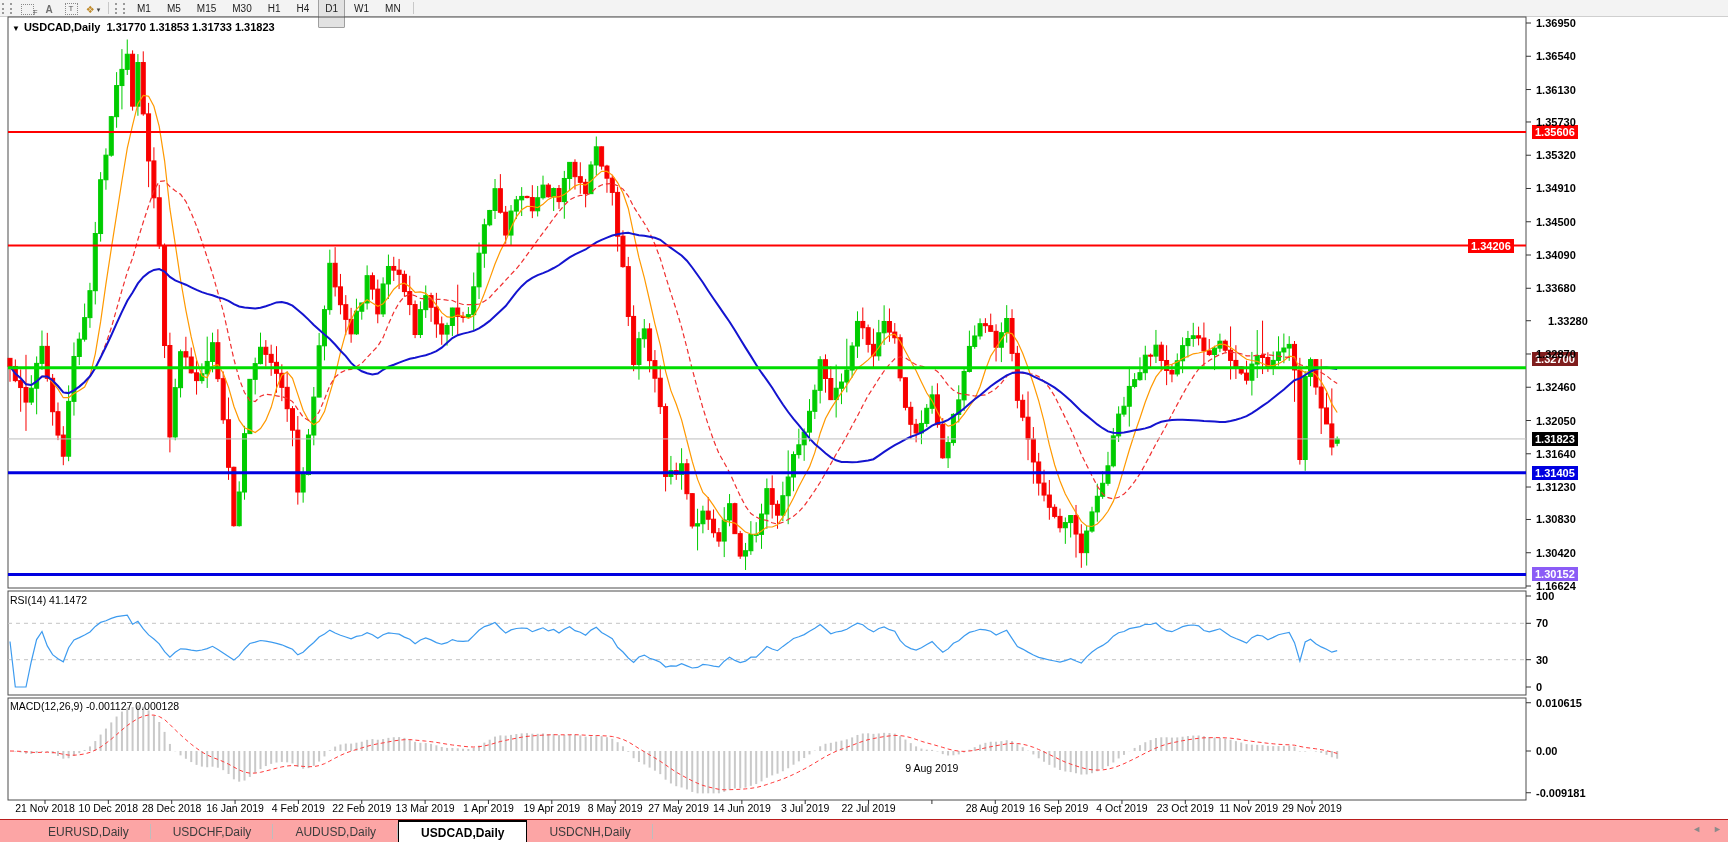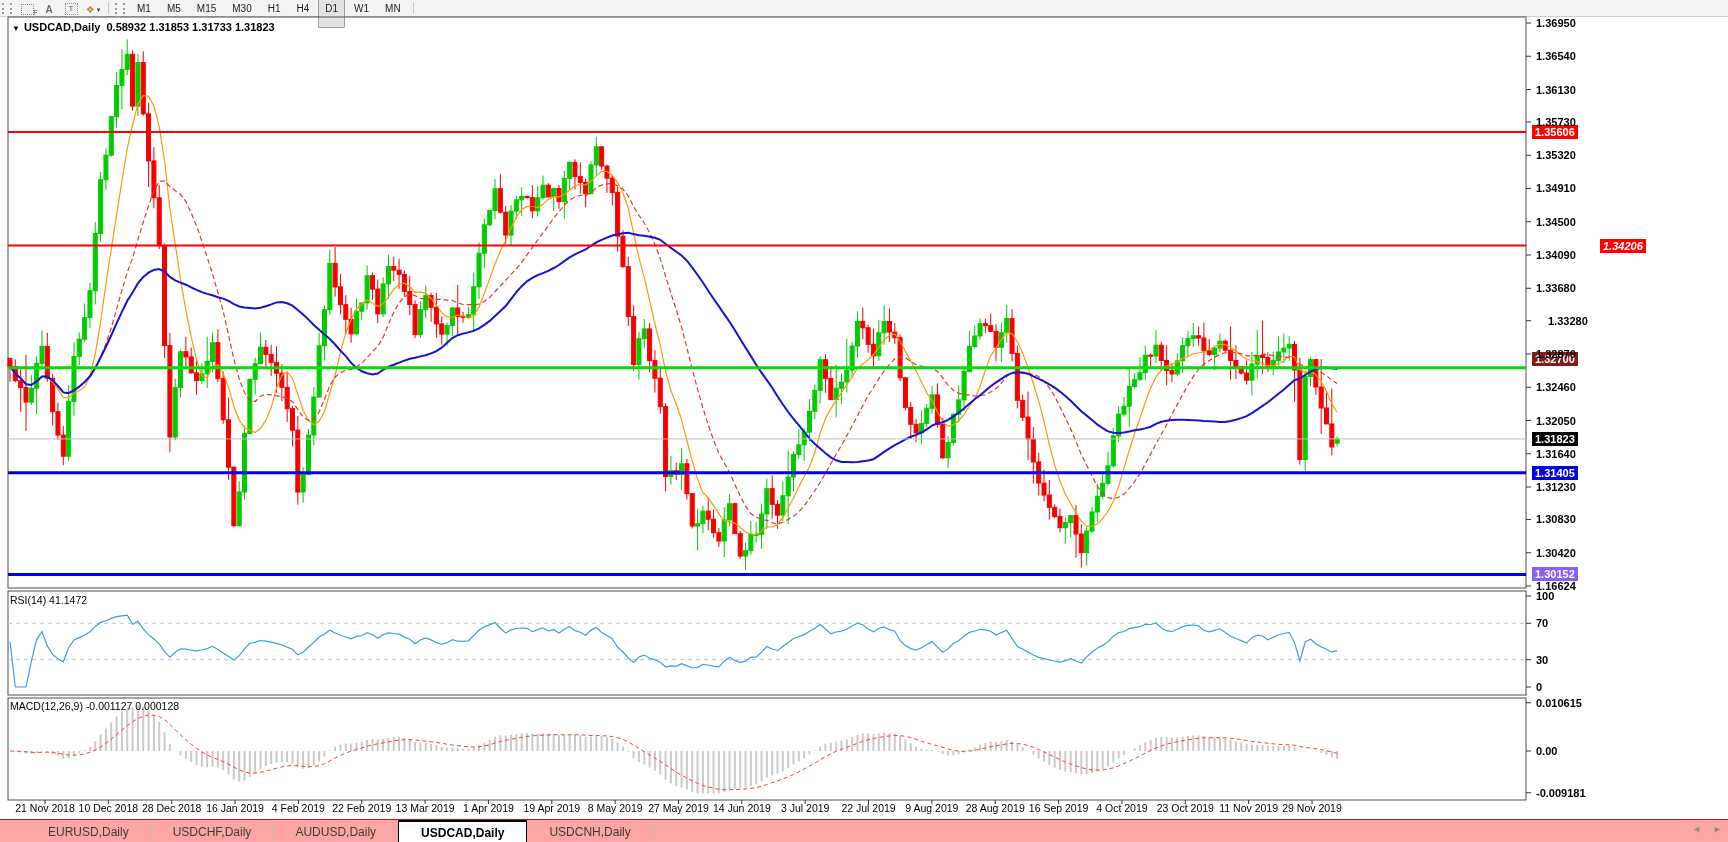--- a/index.html
+++ b/index.html
@@ -887,30 +887,30 @@
       <line x1="1331.84" y1="751" x2="1331.84" y2="757.263781318324" stroke="#c9c9c9" stroke-width="2"></line>
       <line x1="1337.17" y1="751" x2="1337.17" y2="758.7328167548395" stroke="#c9c9c9" stroke-width="2"></line>
       <path d="M10.0,751.0 L15.3,751.1 L20.7,751.4 L26.0,751.8 L31.3,752.3 L36.6,752.5 L42.0,752.3 L47.3,752.2 L52.6,752.5 L58.0,753.2 L63.3,754.3 L68.6,755.1 L74.0,755.2 L79.3,754.8 L84.6,753.9 L90.0,752.4 L95.3,750.1 L100.6,747.0 L105.9,743.3 L111.3,739.1 L116.6,734.6 L121.9,730.0 L127.3,725.5 L132.6,721.8 L137.9,718.5 L143.3,716.2 L148.6,715.0 L153.9,715.1 L159.2,716.5 L164.6,719.6 L169.9,724.5 L175.2,729.8 L180.6,734.9 L185.9,739.7 L191.2,744.2 L196.6,748.3 L201.9,752.0 L207.2,755.0 L212.5,757.4 L217.9,759.4 L223.2,761.6 L228.5,764.1 L233.9,767.1 L239.2,770.0 L244.5,772.1 L249.8,773.1 L255.2,773.1 L260.5,772.3 L265.8,771.0 L271.2,769.6 L276.5,768.2 L281.8,766.9 L287.2,766.0 L292.5,765.5 L297.8,765.8 L303.1,766.4 L308.5,766.7 L313.8,766.6 L319.1,765.6 L324.5,763.7 L329.8,761.0 L335.1,758.1 L340.5,755.4 L345.8,753.0 L351.1,751.2 L356.4,749.5 L361.8,747.9 L367.1,746.3 L372.4,744.9 L377.8,743.8 L383.1,742.9 L388.4,741.9 L393.8,740.9 L399.1,740.2 L404.4,739.7 L409.8,739.6 L415.1,740.1 L420.4,740.6 L425.7,741.1 L431.1,741.7 L436.4,742.4 L441.7,743.3 L447.1,744.2 L452.4,745.0 L457.7,745.6 L463.1,746.3 L468.4,746.8 L473.7,747.0 L479.0,746.7 L484.4,745.9 L489.7,744.7 L495.0,743.1 L500.4,741.5 L505.7,740.3 L511.0,739.3 L516.4,738.2 L521.7,737.2 L527.0,736.4 L532.3,735.9 L537.7,735.5 L543.0,735.1 L548.3,734.9 L553.7,734.7 L559.0,734.8 L564.3,734.8 L569.6,734.8 L575.0,734.7 L580.3,734.9 L585.6,735.2 L591.0,735.5 L596.3,735.5 L601.6,735.7 L607.0,736.0 L612.3,736.5 L617.6,737.7 L623.0,739.4 L628.3,741.9 L633.6,745.1 L638.9,748.5 L644.3,751.7 L649.6,754.9 L654.9,758.0 L660.3,761.3 L665.6,764.9 L670.9,768.6 L676.3,772.2 L681.6,775.2 L686.9,778.1 L692.2,780.8 L697.6,783.3 L702.9,785.4 L708.2,786.9 L713.6,788.2 L718.9,789.3 L724.2,789.8 L729.5,789.7 L734.9,789.5 L740.2,789.3 L745.5,788.9 L750.9,788.3 L756.2,787.5 L761.5,786.2 L766.9,784.5 L772.2,782.7 L777.5,780.9 L782.9,779.0 L788.2,776.8 L793.5,774.4 L798.8,771.8 L804.2,769.0 L809.5,766.1 L814.8,763.0 L820.2,759.7 L825.5,756.5 L830.8,753.8 L836.1,751.3 L841.5,749.2 L846.8,747.2 L852.1,745.3 L857.5,743.2 L862.8,741.3 L868.1,739.7 L873.5,738.5 L878.8,737.5 L884.1,736.6 L889.5,735.9 L894.8,735.4 L900.1,735.6 L905.4,736.3 L910.8,737.7 L916.1,739.4 L921.4,741.3 L926.8,742.9 L932.1,744.3 L937.4,745.8 L942.8,747.4 L948.1,749.0 L953.4,750.3 L958.7,751.1 L964.1,751.4 L969.4,751.0 L974.7,750.3 L980.1,749.1 L985.4,747.9 L990.7,746.7 L996.1,745.7 L1001.4,744.8 L1006.7,743.9 L1012.0,743.3 L1017.4,743.5 L1022.7,744.2 L1028.0,745.5 L1033.4,747.3 L1038.7,749.5 L1044.0,751.9 L1049.3,754.5 L1054.7,757.1 L1060.0,759.7 L1065.3,762.1 L1070.7,764.1 L1076.0,765.9 L1081.3,767.6 L1086.7,769.0 L1092.0,769.8 L1097.3,770.1 L1102.7,769.9 L1108.0,769.1 L1113.3,767.8 L1118.6,765.9 L1124.0,763.7 L1129.3,761.2 L1134.6,758.6 L1140.0,755.9 L1145.3,753.1 L1150.6,750.5 L1156.0,748.0 L1161.3,745.9 L1166.6,744.2 L1171.9,742.8 L1177.3,741.8 L1182.6,740.7 L1187.9,739.8 L1193.3,739.0 L1198.6,738.3 L1203.9,737.8 L1209.3,737.7 L1214.6,737.6 L1219.9,737.7 L1225.2,737.8 L1230.6,738.2 L1235.9,738.8 L1241.2,739.6 L1246.6,740.5 L1251.9,741.3 L1257.2,742.0 L1262.5,742.6 L1267.9,743.3 L1273.2,743.8 L1278.5,744.3 L1283.9,744.6 L1289.2,744.8 L1294.5,745.2 L1299.9,746.4 L1305.2,747.5 L1310.5,748.1 L1315.8,748.8 L1321.2,749.7 L1326.5,750.7 L1331.8,752.0 L1337.2,753.4" fill="none" stroke="#ff3b3b" stroke-width="1" stroke-dasharray="4,3"></path>
       <line x1="1526" y1="702.74421" x2="1531" y2="702.74421" stroke="#333" stroke-width="1"></line>
       <line x1="1526" y1="751" x2="1531" y2="751" stroke="#333" stroke-width="1"></line>
       <line x1="1526" y1="792.736826" x2="1531" y2="792.736826" stroke="#333" stroke-width="1"></line>
     </svg>
 
   <div id="labels" class="chartlayer" style="width:1728px;height:842px;pointer-events:none;">
     <div class="lbl title">
-      <span class="tri">▼</span><span>USDCAD,Daily</span>&nbsp;&nbsp;<span>0.58932</span> <span>1.31853</span> <span>1.31733</span> <span>1.31823</span>
+      <span class="tri">▼</span><span>USDCAD,Daily</span>&nbsp;&nbsp;<span>1.31770</span> <span>1.31853</span> <span>1.31733</span> <span>1.31823</span>
     </div>
     <div class="lbl ind-lbl" style="left:10px;top:594px;">
       <span>RSI(14)</span> <span>41.1472</span>
     </div>
     <div class="lbl ind-lbl" style="left:10px;top:700px;">
       <span>MACD(12,26,9)</span> <span>-0.001127</span> <span>0.000128</span>
     </div>
   <div class="lbl badge" style="left: 1532px; top: 125.031px; background: rgb(255, 0, 0);">1.35606</div>
-      <div class="lbl badge" style="left: 1600px; top: 238.604px; background: rgb(255, 0, 0); font-style: italic;">1.34206</div>
+      <div class="lbl badge" style="left: 1468px; top: 238.604px; background: rgb(255, 0, 0);">1.34206</div>
       <div class="lbl badge" style="left: 1532px; top: 352px; background: #7f1d1d;">1.32700</div>
       <div class="lbl badge" style="left: 1532px; top: 465.833px; background: rgb(0, 0, 224);">1.31405</div>
       <div class="lbl badge" style="left: 1532px; top: 567.481px; background: #8b5cf6;">1.30152</div>
       <div class="lbl badge" style="left: 1532px; top: 431.923px; background: rgb(0, 0, 0);">1.31823</div>
       <div class="lbl axis-tick" style="left: 1536px; top: 17px;">1.36950</div>
       <div class="lbl axis-tick" style="left: 1536px; top: 50.2608px;">1.36540</div>
       <div class="lbl axis-tick" style="left: 1536px; top: 83.5217px;">1.36130</div>
       <div class="lbl axis-tick" style="left: 1536px; top: 115.971px;">1.35730</div>
       <div class="lbl axis-tick" style="left: 1536px; top: 149.232px;">1.35320</div>
       <div class="lbl axis-tick" style="left: 1536px; top: 182.493px;">1.34910</div>
@@ -933,21 +933,21 @@
       <div class="lbl date-lbl" style="left: 298.4px; top: 802px;">4 Feb 2019</div>
       <div class="lbl date-lbl" style="left: 361.75px; top: 802px;">22 Feb 2019</div>
       <div class="lbl date-lbl" style="left: 425.1px; top: 802px;">13 Mar 2019</div>
       <div class="lbl date-lbl" style="left: 488.45px; top: 802px;">1 Apr 2019</div>
       <div class="lbl date-lbl" style="left: 551.8px; top: 802px;">19 Apr 2019</div>
       <div class="lbl date-lbl" style="left: 615.15px; top: 802px;">8 May 2019</div>
       <div class="lbl date-lbl" style="left: 678.5px; top: 802px;">27 May 2019</div>
       <div class="lbl date-lbl" style="left: 741.85px; top: 802px;">14 Jun 2019</div>
       <div class="lbl date-lbl" style="left: 805.2px; top: 802px;">3 Jul 2019</div>
       <div class="lbl date-lbl" style="left: 868.55px; top: 802px;">22 Jul 2019</div>
-      <div class="lbl date-lbl" style="left: 931.9px; top: 802px;">9 Aug 2019</div>
+      <div class="lbl date-lbl" style="left: 931.9px; top: 762px;">9 Aug 2019</div>
       <div class="lbl date-lbl" style="left: 995.25px; top: 802px;">28 Aug 2019</div>
       <div class="lbl date-lbl" style="left: 1058.6px; top: 802px;">16 Sep 2019</div>
       <div class="lbl date-lbl" style="left: 1121.95px; top: 802px;">4 Oct 2019</div>
       <div class="lbl date-lbl" style="left: 1185.3px; top: 802px;">23 Oct 2019</div>
       <div class="lbl date-lbl" style="left: 1248.65px; top: 802px;">11 Nov 2019</div>
       <div class="lbl date-lbl" style="left: 1312px; top: 802px;">29 Nov 2019</div>
       <div class="lbl axis-tick" style="left: 1536px; top: 590px;">100</div>
       <div class="lbl axis-tick" style="left: 1536px; top: 617.3px;">70</div>
       <div class="lbl axis-tick" style="left: 1536px; top: 653.7px;">30</div>
       <div class="lbl axis-tick" style="left: 1536px; top: 681px;">0</div>

